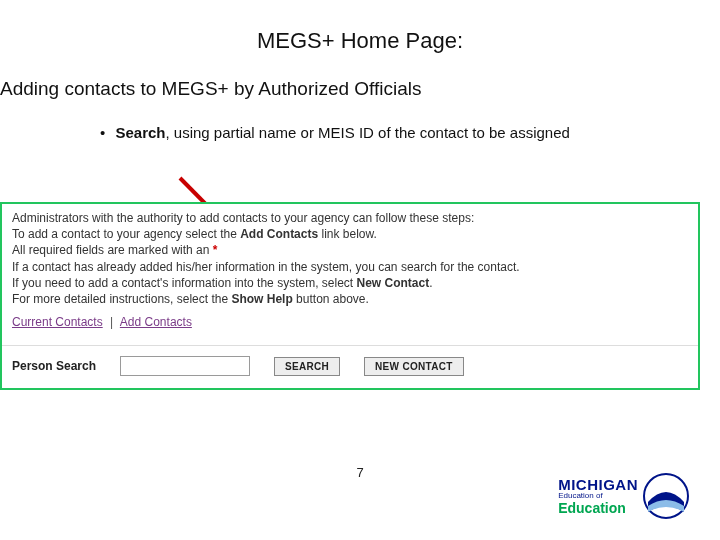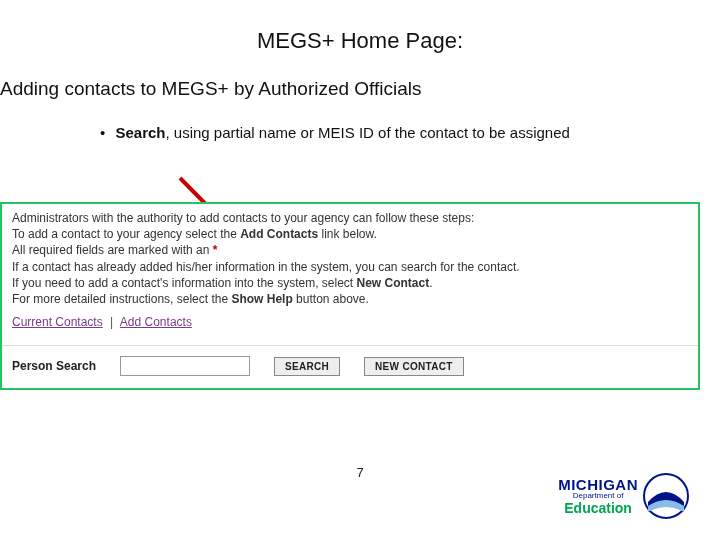--- a/index.html
+++ b/index.html
@@ -94,21 +94,21 @@
     color: #222;
   }
   .logo {
     position: absolute;
     right: 30px;
     bottom: 20px;
     display: flex;
     align-items: center;
     gap: 4px;
   }
-  .logo-text { font-size: 11px; line-height:1.05; color:#001489; text-align:center; }
+  .logo-text { font-size: 11px; line-height:1.05; color:#001489; text-align:left; }
   .logo-text .mich { font-weight:bold; font-size:15px; letter-spacing:0.5px; }
   .logo-text .edu { font-weight:bold; font-size:14px; color:#00a651; }
   .logo-mark { width: 48px; height: 48px; }
   .arrow {
     position: absolute;
     left: 170px;
     top: 170px;
     pointer-events: none;
   }
 </style>
@@ -162,21 +162,21 @@
       <button class="btn">SEARCH</button>
       <button class="btn">NEW CONTACT</button>
     </div>
   </div>
 
   <div class="page-num">7</div>
 
   <div class="logo">
     <div class="logo-text">
       <div class="mich">MICHIGAN</div>
-      <div style="font-size:8px;">Department of</div>
+      <div style="font-size:8px;">Education of</div>
       <div class="edu">Education</div>
     </div>
     <svg class="logo-mark" viewBox="0 0 48 48">
       <circle cx="24" cy="24" r="22" fill="none" stroke="#001489" stroke-width="2"></circle>
       <path d="M6 30 Q24 10 42 30 L42 40 Q24 28 6 40 Z" fill="#001489"></path>
       <path d="M6 34 Q24 22 42 34 L42 40 Q24 30 6 40 Z" fill="#8bbce8"></path>
     </svg>
   </div>
 
 </div>

